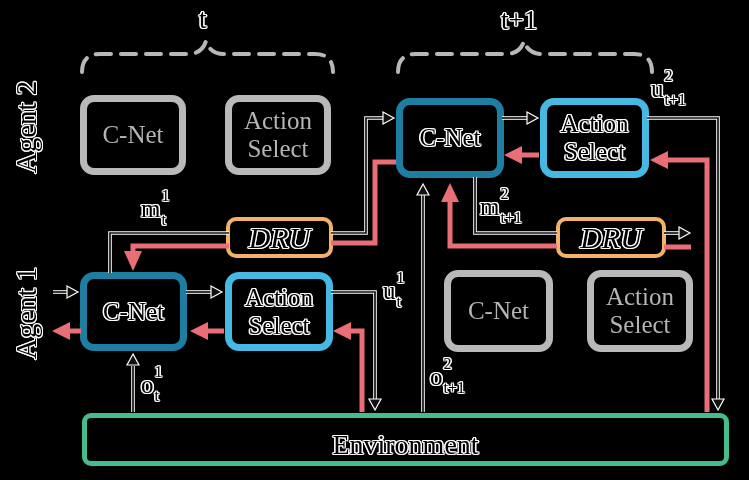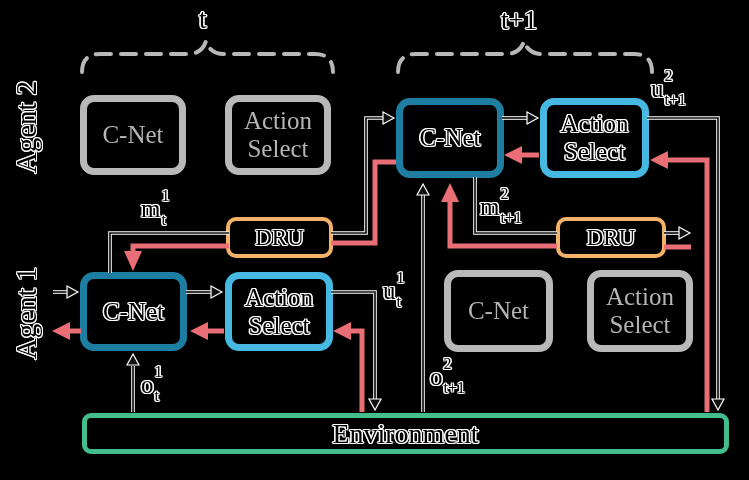--- a/index.html
+++ b/index.html
@@ -6,21 +6,21 @@
   #figure{position:relative;width:749px;height:480px;background:var(--c-background,#000);
           font-family:"Liberation Serif",serif;overflow:hidden;}
   
   .box{position:absolute;box-sizing:border-box;display:flex;align-items:center;justify-content:center;
        text-align:center;background:transparent;z-index:1;}
   .agentbox{border:7px solid;border-radius:14px;font-size:25px;line-height:1.12;}
   .gray-box{border-color:var(--c-gray-border,#b9b9b9);}
   .gray-box .boxlabel{color:var(--c-gray-text,#b5b5b5);}
   .teal-box{border-color:var(--c-teal,#1e7ea1);}
   .blue-box{border-color:var(--c-lightblue,#46b9e2);}
-  .dru-box{border:4px solid var(--c-orange,#f4b269);border-radius:10px;font-size:23px;}
+  .dru-box{border:4px solid var(--c-orange,#f4b269);border-radius:10px;font-size:30px;font-style:italic;}
   .env-box{border:5px solid var(--c-green,#42bd8b);border-radius:9px;font-size:28px;}
   
   .halo{color:#000;text-shadow:-1px -1px 0 #fff,1px -1px 0 #fff,-1px 1px 0 #fff,1px 1px 0 #fff,
         0 -1.4px 0 #fff,0 1.4px 0 #fff,-1.4px 0 0 #fff,1.4px 0 0 #fff;}
   
   .mlabel{position:absolute;display:flex;align-items:center;z-index:3;}
   .mmain{font-size:25px;line-height:1;}
   .mscripts{display:flex;flex-direction:column;font-size:16px;line-height:1;margin-left:1px;}
   .msup{transform:translateY(-4px);}
   .msub{transform:translateY(4px);}
@@ -65,21 +65,21 @@
   </div>
   <div class="box agentbox blue-box" style="left:225px;top:272px;width:108px;height:79px;">
     <span class="boxlabel halo">Action Select</span>
   </div>
   <div class="box agentbox gray-box" style="left:444px;top:270px;width:109px;height:82px;">
     <span class="boxlabel">C-Net</span>
   </div>
   <div class="box agentbox gray-box" style="left:587px;top:270px;width:106px;height:82px;">
     <span class="boxlabel">Action Select</span>
   </div>
-  <div class="box env-box" style="left:82px;top:413px;width:647px;height:41px;">
+  <div class="box env-box" style="left:82px;top:413px;width:647px;height:53px;align-items:flex-end;">
     <span class="boxlabel halo">Environment</span>
   </div>
 
   <svg id="wires" width="749" height="480" viewBox="0 0 749 480">
 
     <path class="brace" d="M82,72 Q82,54 100,54 L188,54 Q202,54 206,41 Q210,54 224,54 L315,54 Q333,54 333,72"></path>
     <path class="brace" d="M398,72 Q398,54 416,54 L506,54 Q520,54 524,41 Q528,54 542,54 L634,54 Q652,54 652,72"></path>
 
     <g>
       <path class="wire-under" d="M110,273 L110,233 L229,233"></path>

